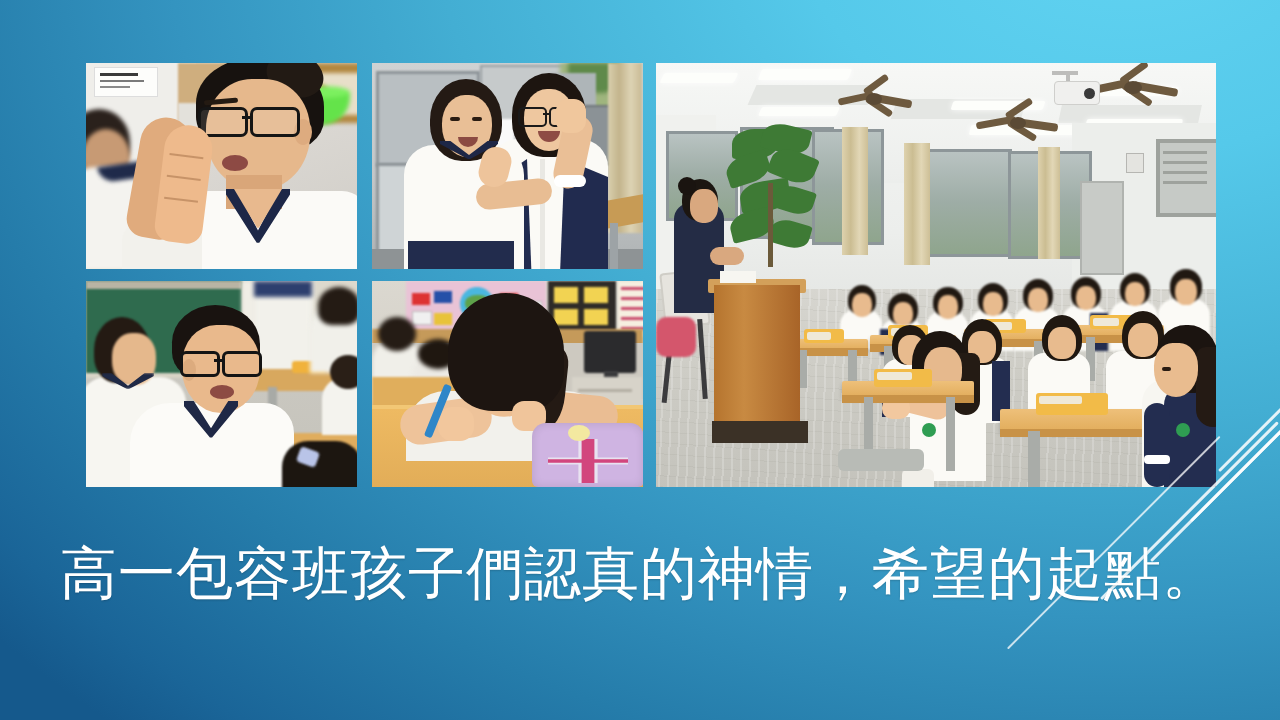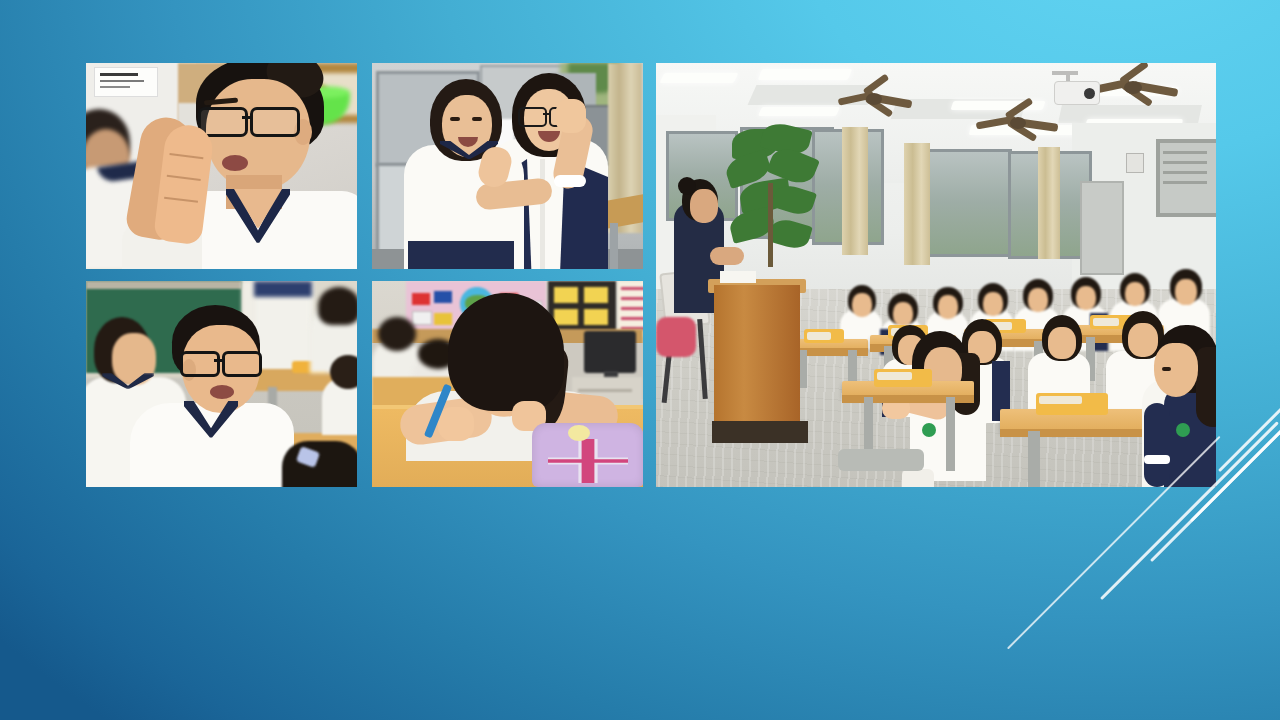--- a/index.html
+++ b/index.html
@@ -754,14 +754,15 @@
   </div>
 
   <div class="streaks">
     <div class="streak s-a"></div>
     <div class="streak s-b"></div>
     <div class="streak s-c"></div>
     <div class="streak s-d"></div>
     <div class="streak s-e"></div>
   </div>
 
+  <div class="caption">高一包容班孩子們認真的神情，希望的起點。</div>
 
 </div>
 
 </body></html>

